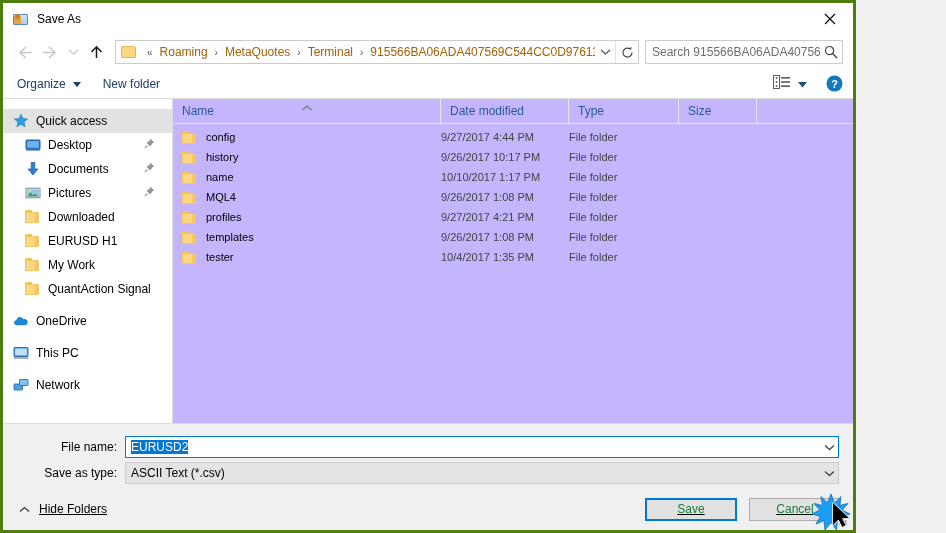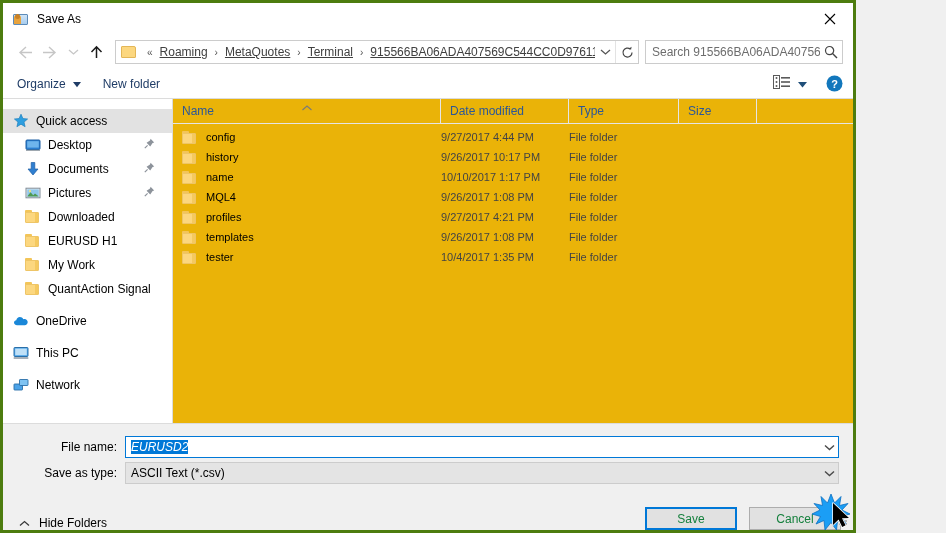--- a/index.html
+++ b/index.html
@@ -116,21 +116,21 @@
     border-radius: 1px 2px 1px 1px;
     box-sizing: border-box;
   }
   .crumbs {
     display: flex; align-items: center;
     flex: 1 1 auto;
     overflow: hidden;
     white-space: nowrap;
     font-size: 12px;
   }
-  .crumb { color: #404040; padding: 0 2px; text-decoration: underline; }
+  .crumb { color: #a16207; padding: 0 2px; }
   .crumb-sep {
     color: #555; padding: 0 5px; font-size: 10px;
     display: inline-block;
   }
   .addr-chevron {
     width: 20px; height: 22px;
     display: flex; align-items: center; justify-content: center;
     flex: none;
   }
   .addr-refresh {
@@ -263,21 +263,21 @@
     width: 3px;
     background: #f5c95f;
   }
 
   
   .listpane {
     flex: 1 1 auto;
     display: flex;
     flex-direction: column;
     min-width: 0;
-    background: #eab308;
+    background: #c4b5fd;
     justify-content: center;
   }
   .colheaders {
     height: 24px;
     display: flex;
     align-items: stretch;
     border-bottom: 1px solid #e5e5e5;
     flex: none;
     position: relative;
   }
@@ -362,37 +362,37 @@
     flex: 1 1 auto;
     padding-left: 5px;
     font-size: 12px;
     white-space: nowrap;
     overflow: hidden;
   }
   .combo-value .sel {
     background: #0078d7;
     color: #ffffff;
     padding: 1px 0;
-    font-style: italic;
   }
   .combo-arrow {
     width: 17px;
     flex: none;
     display: flex; align-items: center; justify-content: center;
   }
 
   
   .bottombar {
     flex: none;
     height: 42px;
     display: flex;
-    align-items: flex-end;
+    align-items: center;
     padding: 0 12px 0 10px;
     box-sizing: border-box;
     position: relative;
+    text-decoration: underline;
   }
   .hidefolders {
     display: flex; align-items: center;
     font-size: 12px; color: #000;
     margin-left: 6px;
   }
   .hidefolders .chev { margin-right: 9px; display: inline-flex; }
   .btn {
     width: 92px; height: 23px;
     font-size: 12px;

